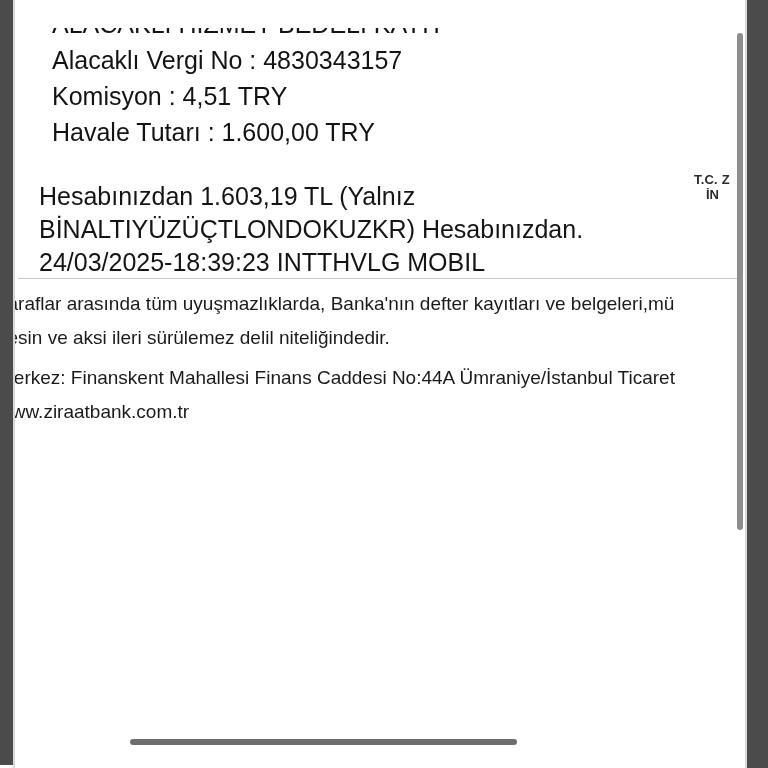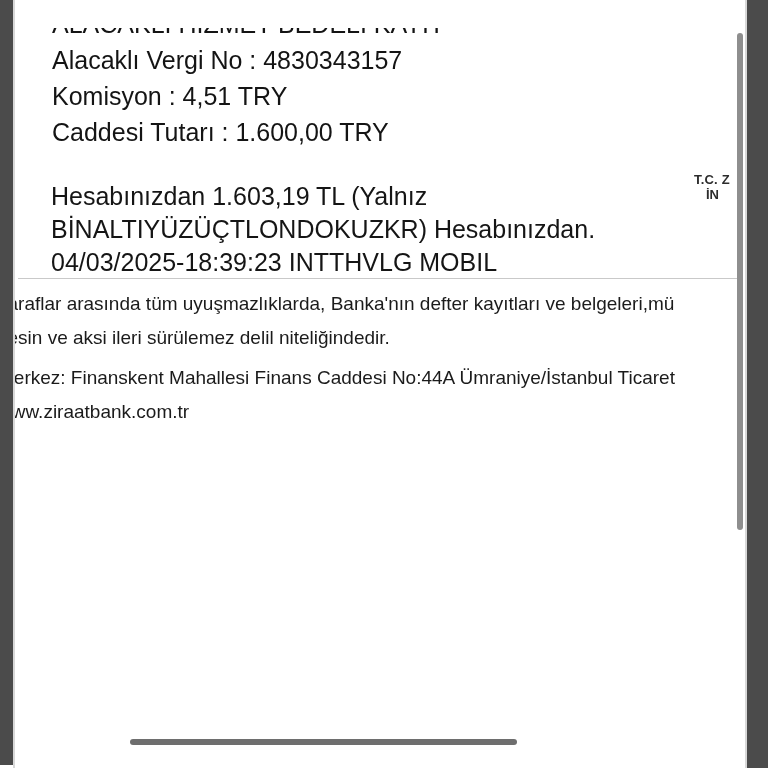--- a/index.html
+++ b/index.html
@@ -84,21 +84,21 @@
     position: absolute;
     left: 0;
     top: 152px;
     width: 730px;
   }
   .confirm-line {
     font-size: 25px;
     line-height: 33px;
     color: #151515;
     white-space: nowrap;
-    padding-left: 36px;
+    padding-left: 24px;
   }
 
   
   .bank-header {
     position: absolute;
     left: 694px;
     top: 172px;
     width: 120px;
     text-align: left;
     color: #2c2c2c;
@@ -182,27 +182,27 @@
 
   <div class="edge-bar left"></div>
   <div class="edge-hairline l"></div>
 
   <div id="doc">
 
     <div class="detail-block">
       <div class="detail-line clipped-top">ALACAKLI HIZMET BEDELİ KAYIT</div>
       <div class="detail-line">Alacaklı Vergi No : 4830343157</div>
       <div class="detail-line">Komisyon : 4,51 TRY</div>
-      <div class="detail-line">Caddesi Tutarı : 1.600,00 TRY</div>
+      <div class="detail-line">Havale Tutarı : 1.600,00 TRY</div>
     </div>
 
     <div class="confirm-block">
       <div class="confirm-line">Hesabınızdan 1.603,19 TL (Yalnız</div>
       <div class="confirm-line">BİNALTIYÜZÜÇTLONDOKUZKR) Hesabınızdan.</div>
-      <div class="confirm-line">04/03/2025-18:39:23 INTTHVLG MOBIL</div>
+      <div class="confirm-line">24/03/2025-18:39:23 INTTHVLG MOBIL</div>
     </div>
 
     <div class="divider"></div>
 
     <div class="legal-block">
       <div class="legal-line">Taraflar arasında tüm uyuşmazlıklarda, Banka'nın defter kayıtları ve belgeleri,mü</div>
       <div class="legal-line">kesin ve aksi ileri sürülemez delil niteliğindedir.</div>
       <div class="legal-line gap">Merkez: Finanskent Mahallesi Finans Caddesi No:44A Ümraniye/İstanbul Ticaret</div>
       <div class="legal-line">www.ziraatbank.com.tr</div>
     </div>

